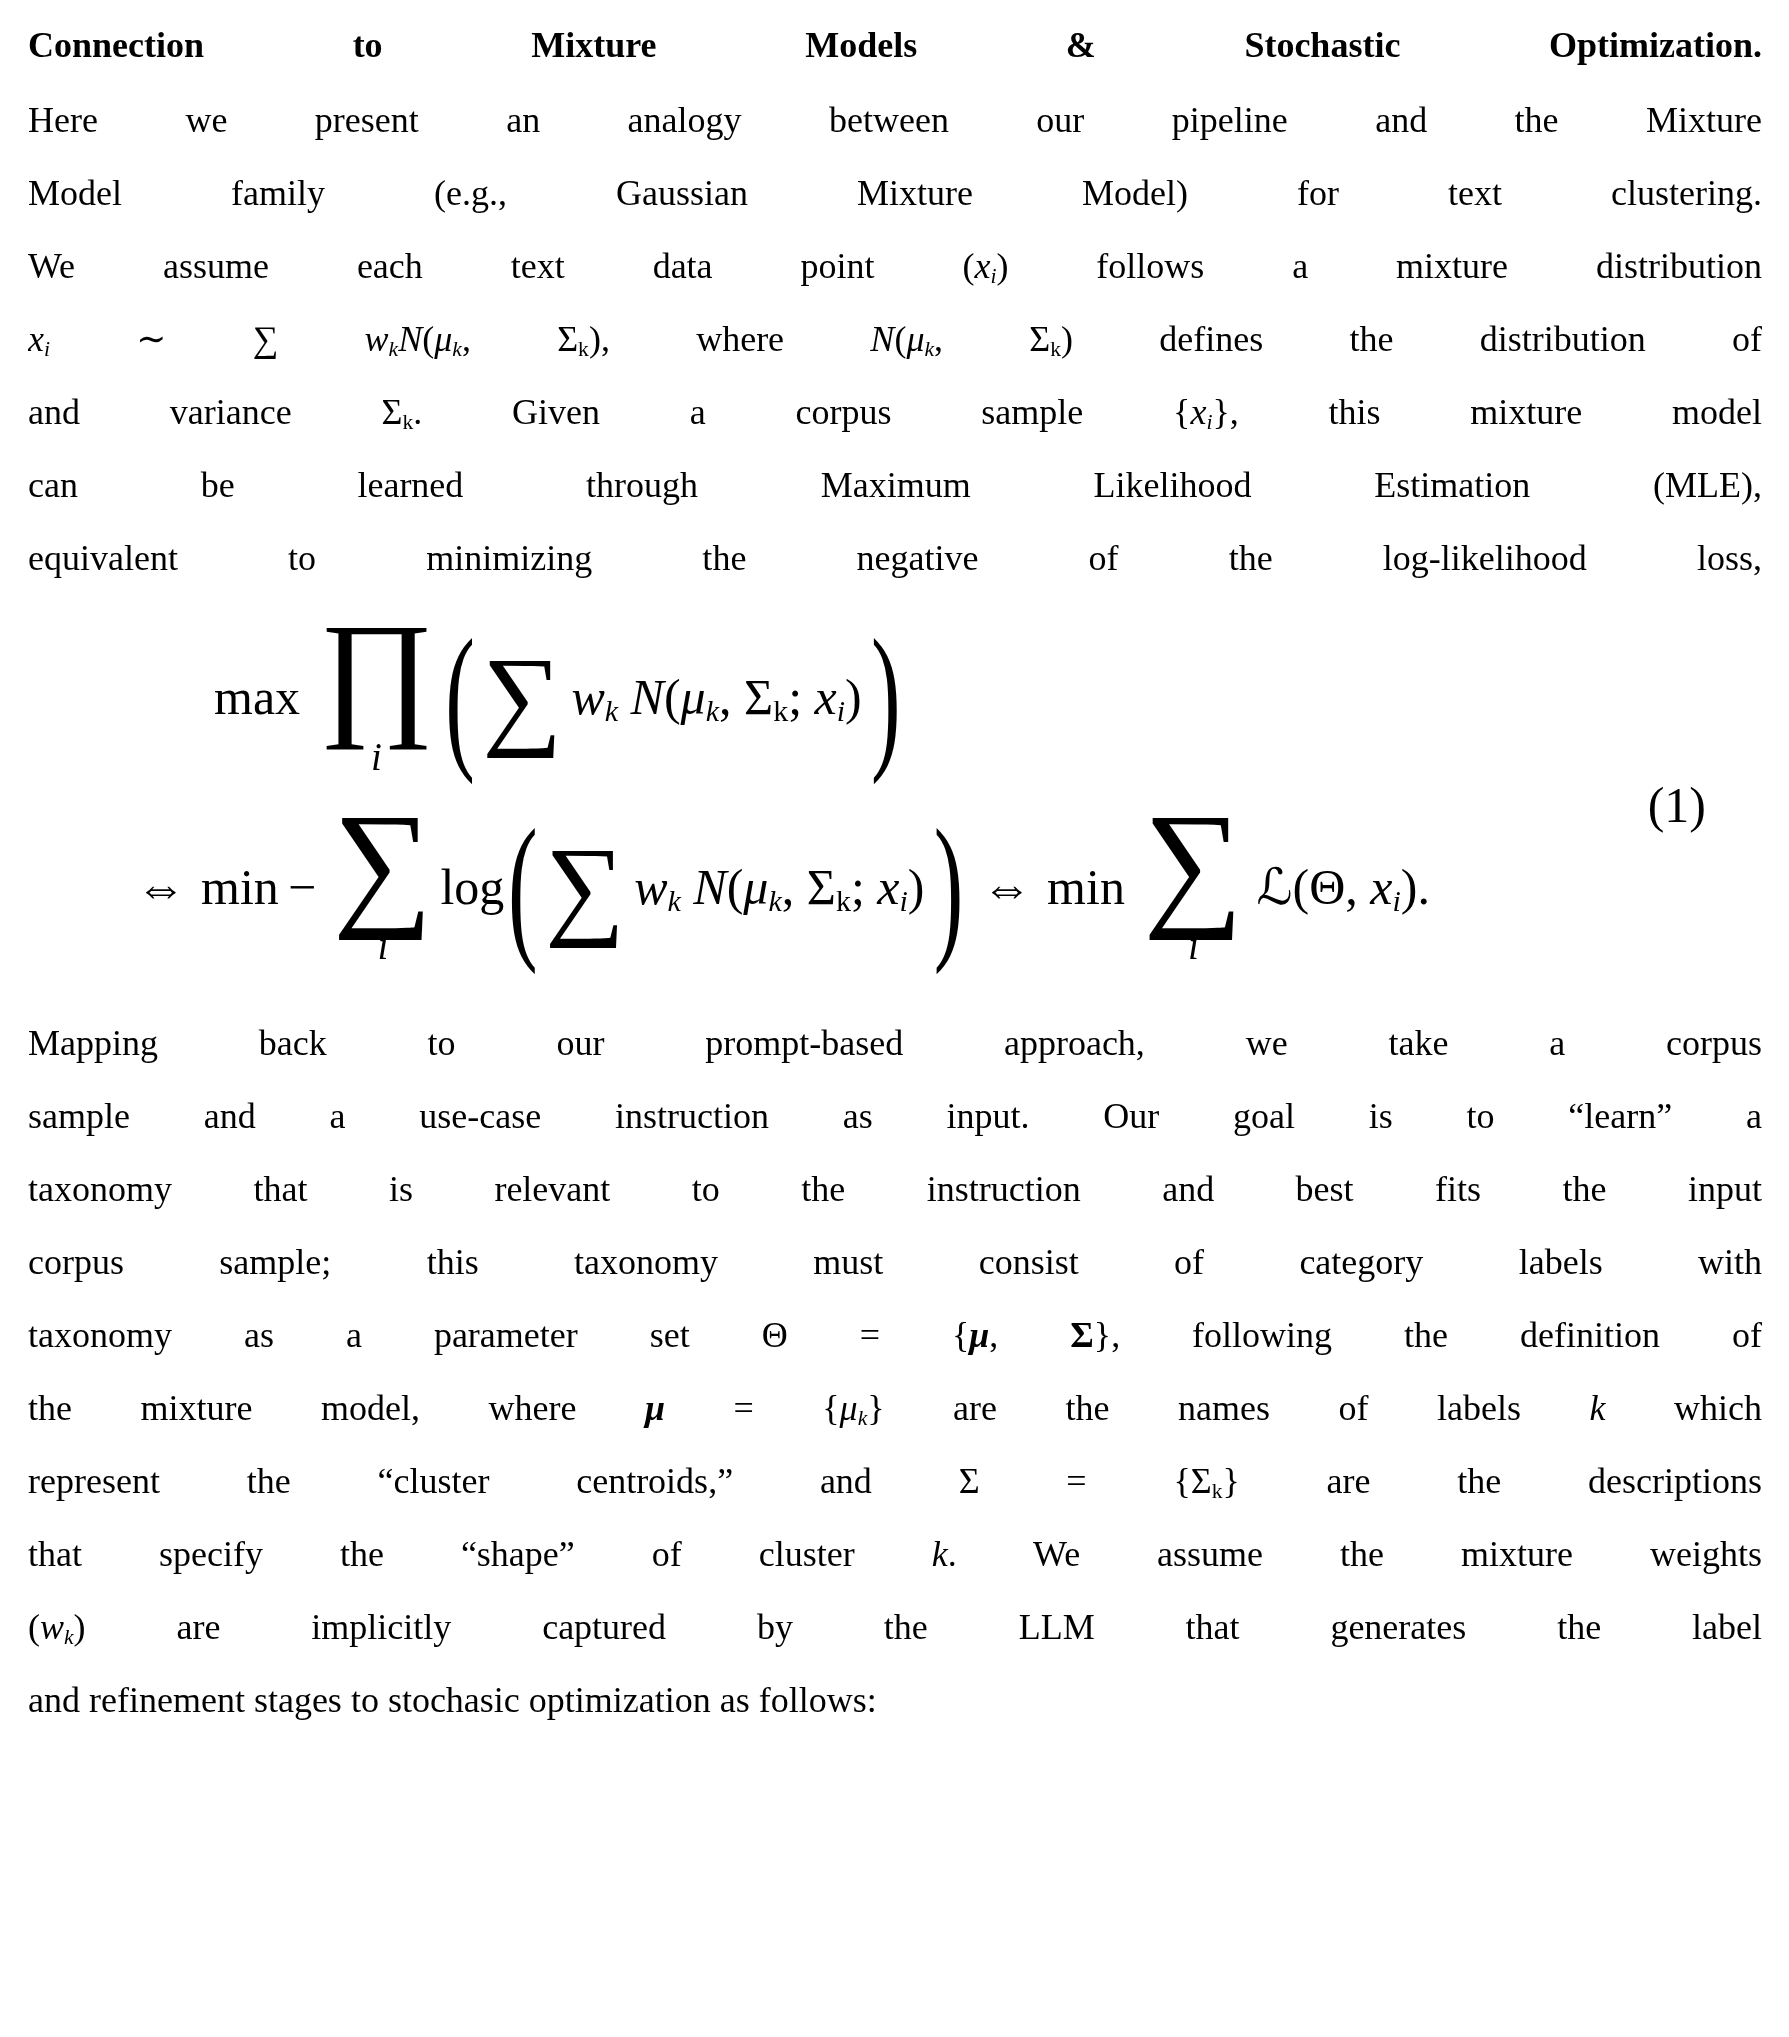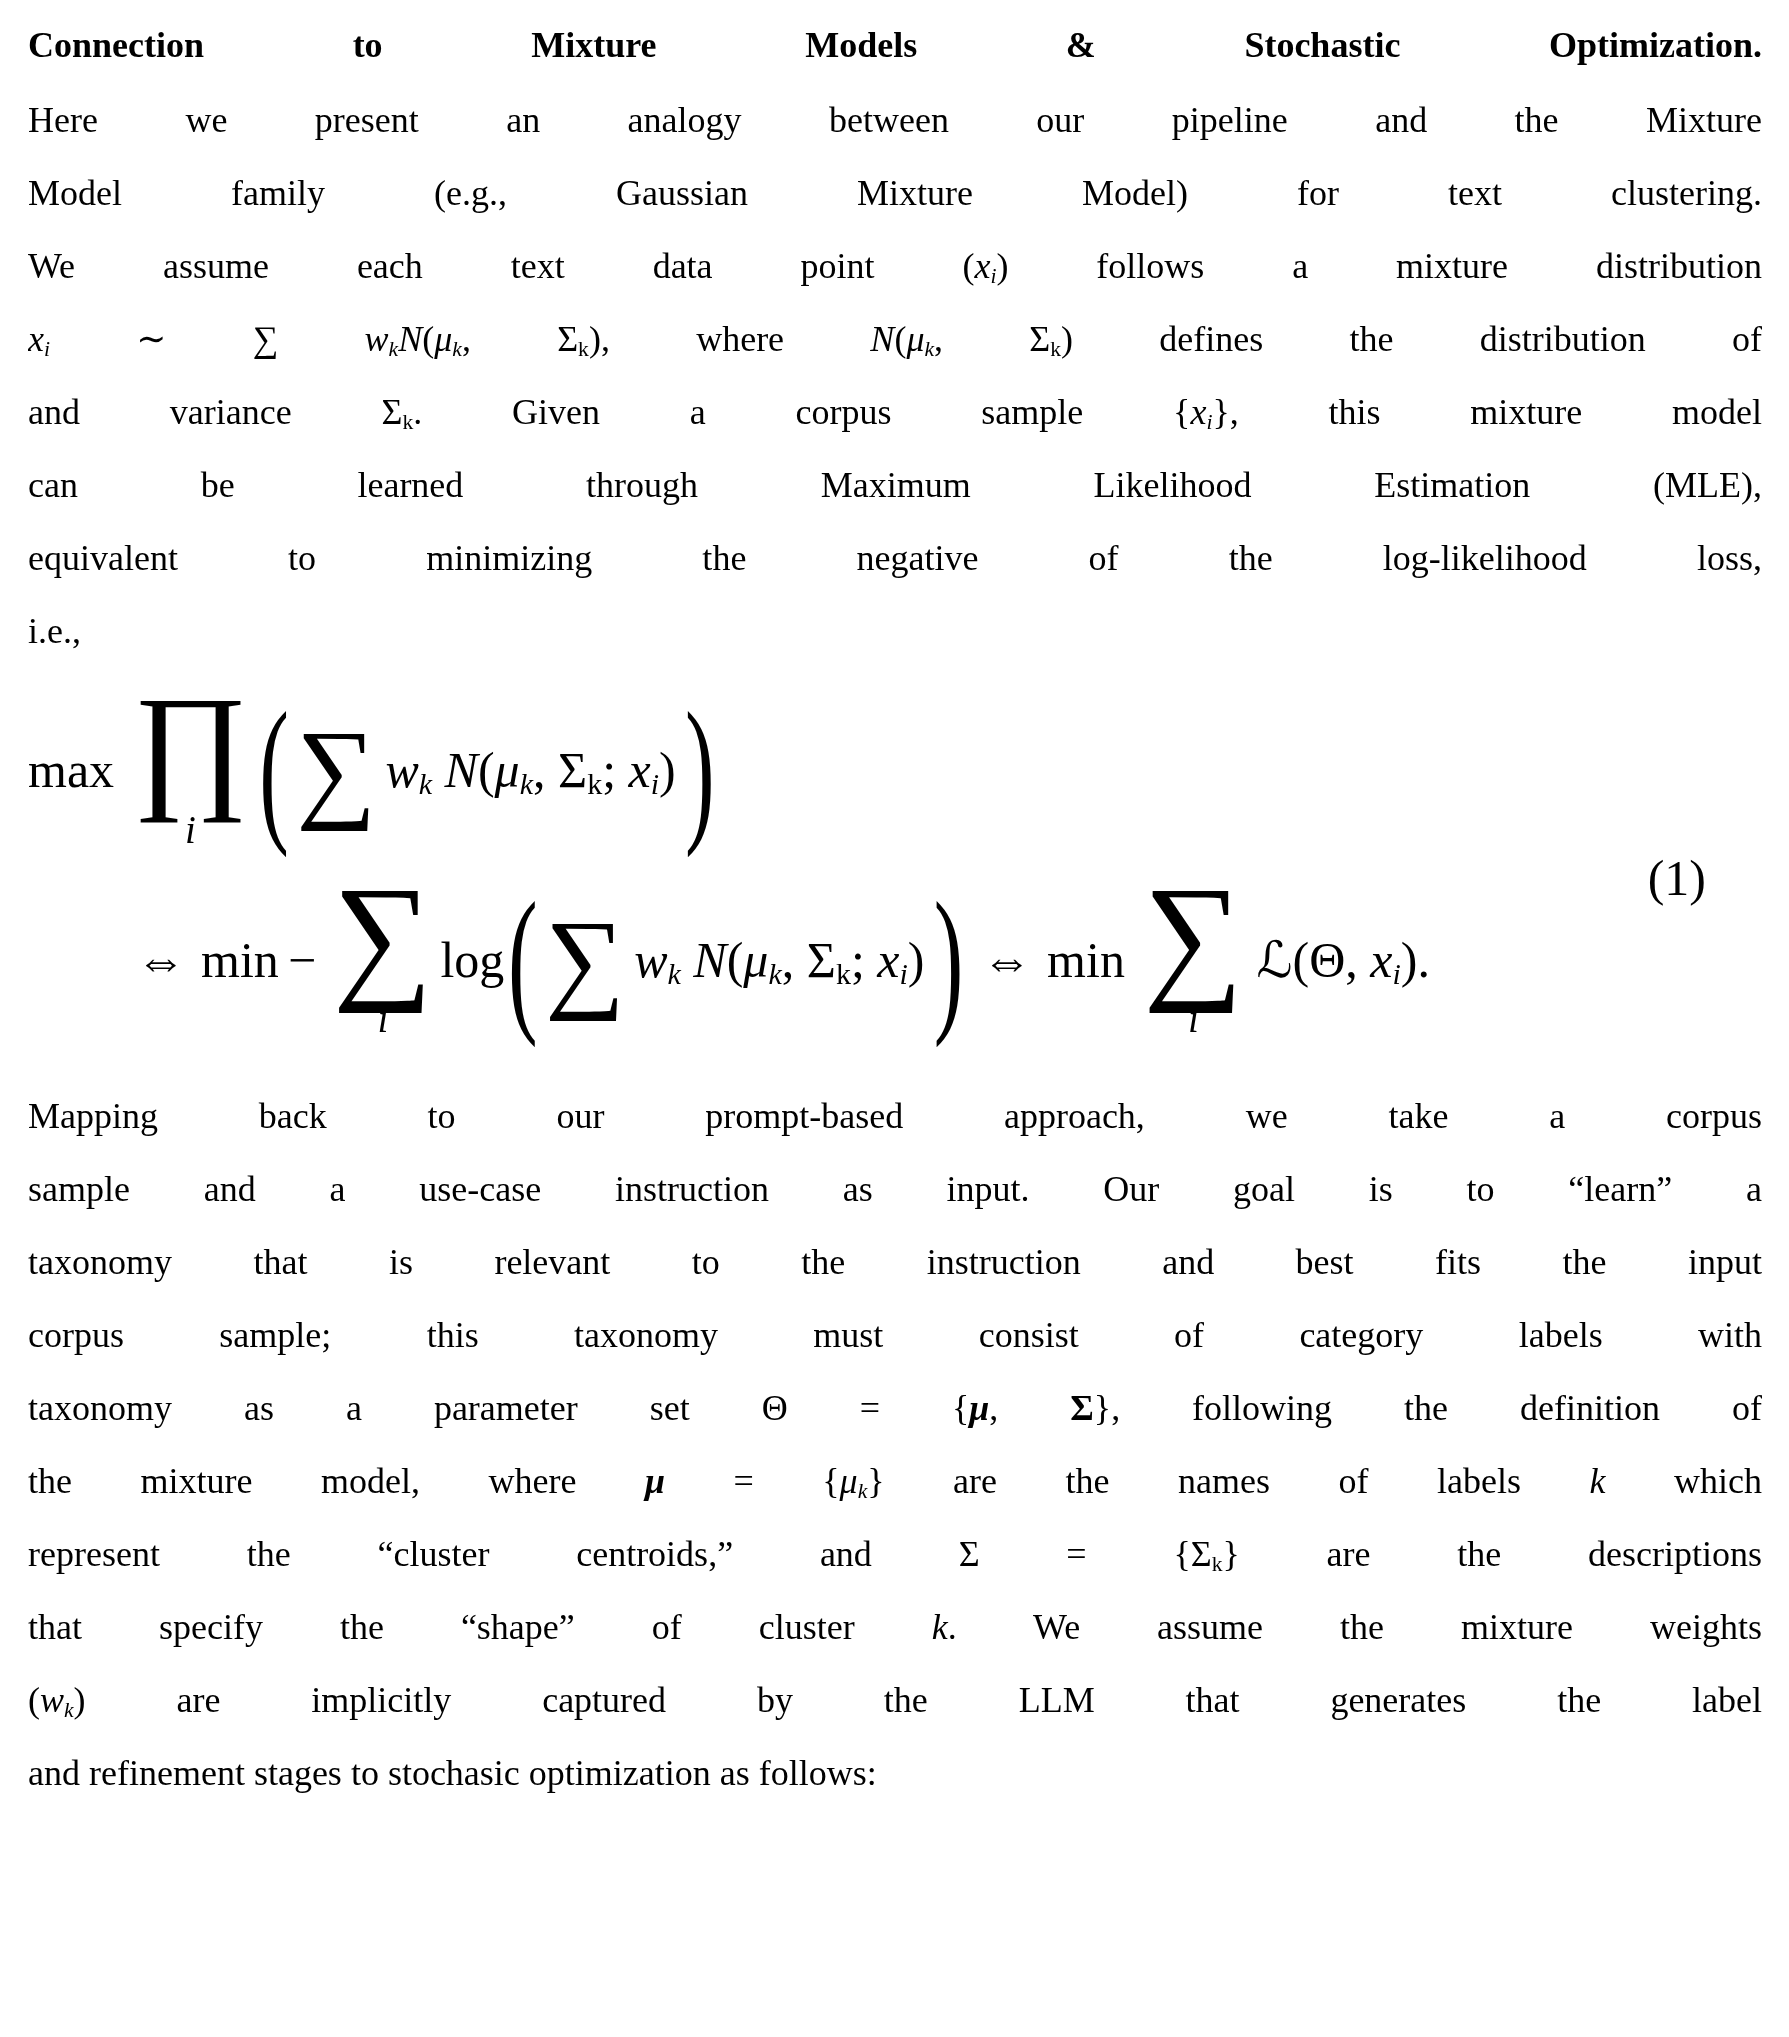--- a/index.html
+++ b/index.html
@@ -36,21 +36,21 @@
   
   .equation {
     position: relative;
     margin: 9.3px 0 13px 0;
     height: 390px;
   }
   .eq-row {
     display: flex; align-items: center;
     font-size: 50px;
   }
-  .eq-row1 { height: 186px; }
+  .eq-row1 { margin-left: 186px; height: 186px; }
   .eq-row2 { margin-left: 93px; height: 186px; margin-top: 3.7px; }
   .mtext { font-style: normal; }
   .mbody { font-style: normal; padding: 0 5.6px; }
   .bigop { display: inline-flex; flex-direction: column; align-items: center; margin: 0 7.5px; }
   .bigop .op { font-size: 140px; line-height: 0.78; }
   .bigop .lim { font-size: 39px; font-style: italic; line-height: 1; margin-top: 9.3px; }
   .sumop { font-size: 112px; line-height: 0.8; margin: 0 3.7px; }
   .bigparen {
     display: inline-block; font-size: 89px; line-height: 1;
     transform: scaleY(1.8); transform-origin: center;
@@ -72,21 +72,20 @@
   <div class="heading">Connection to Mixture Models &amp; Stochastic Optimization.</div>
 
   <div>
     <div class="line">Here we present an analogy between our pipeline and the Mixture</div>
     <div class="line">Model family (e.g., Gaussian Mixture Model) for text clustering.</div>
     <div class="line">We assume each text data point (<i>x<sub>i</sub></i>) follows a mixture distribution</div>
     <div class="line"><i>x<sub>i</sub></i> ∼ ∑ <i>w<sub>k</sub></i><i>N</i>(<i>μ<sub>k</sub></i>, Σ<sub>k</sub>), where <i>N</i>(<i>μ<sub>k</sub></i>, Σ<sub>k</sub>) defines the distribution of</div>
     <div class="line">and variance Σ<sub>k</sub>. Given a corpus sample {<i>x<sub>i</sub></i>}, this mixture model</div>
     <div class="line">can be learned through Maximum Likelihood Estimation (MLE),</div>
     <div class="line">equivalent to minimizing the negative of the log-likelihood loss,</div>
-    <div class="line last">i.e.,</div>
   </div>
 
   <div class="equation">
 
     <div class="eq-row eq-row1">
       <span class="mtext spaced">max</span>
       <span class="bigop">
         <span class="op">∏</span>
         <span class="lim">i</span>
       </span>

